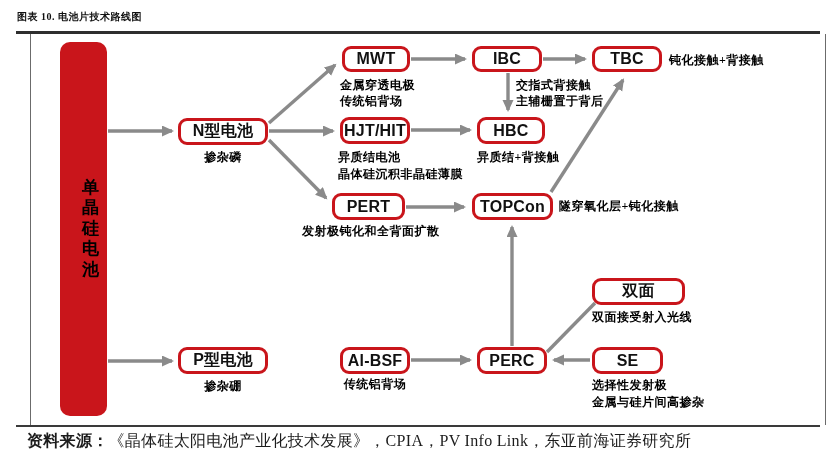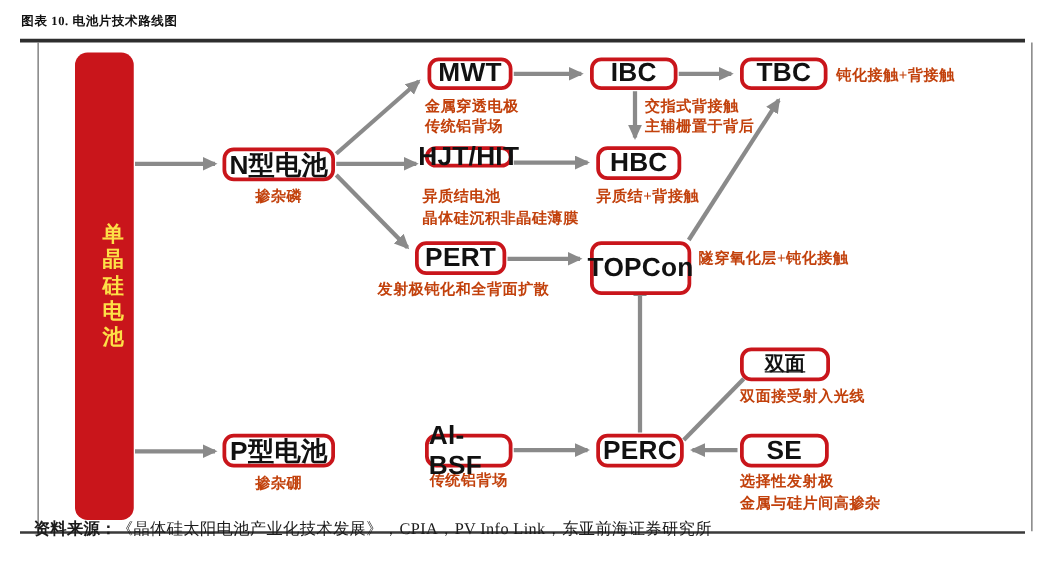--- a/index.html
+++ b/index.html
@@ -13,49 +13,49 @@
     font-family:"Liberation Serif","DejaVu Serif",serif;
     font-weight:bold;font-size:10px;color:#111;letter-spacing:.5px;
   }
   .title-rule{position:absolute;left:16px;top:31px;width:804px;height:3px;background:#2e2e2e;}
   .bottom-rule{position:absolute;left:16px;top:425px;width:804px;height:2px;background:#3a3a3a;}
   .frame-v{position:absolute;top:34px;height:391px;width:1px;background:#6b6b6b;}
   .frame-left{left:30px;}
   .frame-right{left:825px;}
   
   .source{
-    position:absolute;left:27px;top:414px;
+    position:absolute;left:27px;top:431px;
     font-family:"Liberation Serif","DejaVu Serif",serif;
-    font-size:13px;color:#1c1c1c;letter-spacing:.3px;white-space:nowrap;
+    font-size:16px;color:#1c1c1c;letter-spacing:.3px;white-space:nowrap;
   }
   .source .lbl{font-weight:bold;}
   
   .rootbar{
     position:absolute;left:60px;top:42px;width:47px;height:374px;
     background:#c9151b;border-radius:10px;
     display:flex;align-items:center;justify-content:center;
   }
   .rootbar .vtext{
     width:18px;word-break:break-all;line-height:20.5px;text-align:center;
     font-family:"Liberation Serif","DejaVu Serif",serif;
-    font-size:17px;font-weight:bold;color:#fde047;margin-left:14px;
+    font-size:17px;font-weight:bold;color:#000000;margin-left:14px;
   }
   
   .node{
     position:absolute;box-sizing:border-box;background:#ffffff;
     border:3px solid #c9151b;border-radius:9px;
     display:flex;align-items:center;justify-content:center;
-    font-size:21px;font-weight:600;color:#111;letter-spacing:.2px;
+    font-size:16px;font-weight:600;color:#111;letter-spacing:.2px;
     z-index:3;
   }
   
   .note{
     position:absolute;white-space:nowrap;
     font-family:"Liberation Serif","DejaVu Serif",serif;
-    font-weight:bold;font-size:12px;color:#c2410c;letter-spacing:.5px;
+    font-weight:bold;font-size:12px;color:#000000;letter-spacing:.5px;
     z-index:2;
   }
   .note.ctr{text-align:center;}
   svg.edges{position:absolute;left:0;top:0;z-index:1;}
 </style>
 </head>
 <body>
 
 <div class="stage">
 
@@ -91,25 +91,25 @@
 
   <div class="rootbar">
     <div class="vtext">单晶硅电池</div>
   </div>
 
   <div class="node" style="left:178px;top:118px;width:90px;height:27px;">N型电池</div>
   <div class="node" style="left:178px;top:347px;width:90px;height:27px;">P型电池</div>
   <div class="node" style="left:342px;top:46px;width:68px;height:26px;">MWT</div>
   <div class="node" style="left:472px;top:46px;width:70px;height:26px;">IBC</div>
   <div class="node" style="left:592px;top:46px;width:70px;height:26px;">TBC</div>
-  <div class="node" style="left:340px;top:117px;width:70px;height:17px;">HJT/HIT</div>
+  <div class="node" style="left:340px;top:117px;width:70px;height:27px;">HJT/HIT</div>
   <div class="node" style="left:477px;top:117px;width:68px;height:27px;">HBC</div>
   <div class="node" style="left:332px;top:193px;width:73px;height:27px;">PERT</div>
-  <div class="node" style="left:472px;top:193px;width:81px;height:43px;">TOPCon</div>
-  <div class="node" style="left:592px;top:278px;width:72px;height:27px;font-size:16px;text-decoration:underline;">双面</div>
+  <div class="node" style="left:472px;top:193px;width:81px;height:27px;">TOPCon</div>
+  <div class="node" style="left:592px;top:278px;width:93px;height:27px;font-size:16px;">双面</div>
   <div class="node" style="left:340px;top:347px;width:70px;height:27px;">Al-BSF</div>
   <div class="node" style="left:477px;top:347px;width:70px;height:27px;">PERC</div>
   <div class="node" style="left:592px;top:347px;width:71px;height:27px;">SE</div>
 
   <div class="note ctr" style="left:178px;top:149px;width:90px;">掺杂磷</div>
   <div class="note ctr" style="left:178px;top:378px;width:90px;">掺杂硼</div>
   <div class="note" style="left:340px;top:77px;">金属穿透电极</div>
   <div class="note" style="left:340px;top:93px;">传统铝背场</div>
   <div class="note" style="left:516px;top:77px;">交指式背接触</div>
   <div class="note" style="left:516px;top:93px;">主辅栅置于背后</div>

